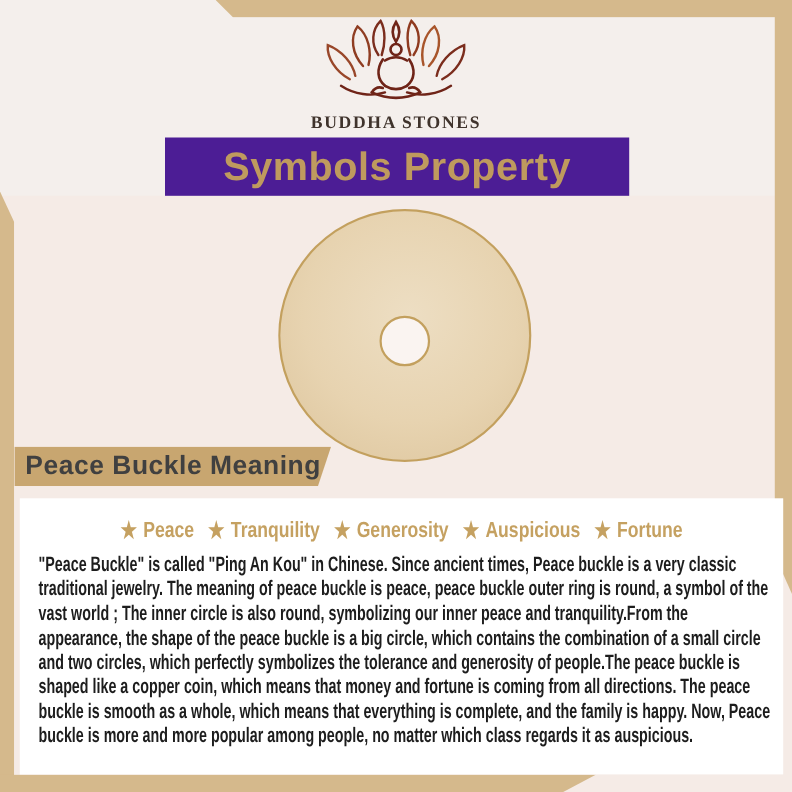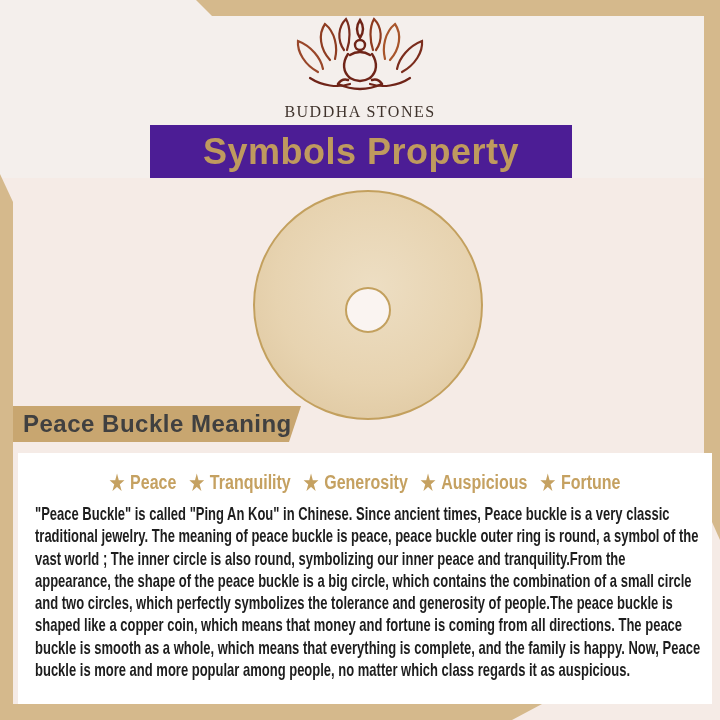--- a/index.html
+++ b/index.html
@@ -16,21 +16,21 @@
   .band-right{left:704px;top:0;width:16px;height:540px;
     clip-path:polygon(0 0,16px 0,16px 540px,0 504px);}
   .band-left{left:0;top:174px;width:13px;height:546px;
     clip-path:polygon(0 0,13px 28px,13px 546px,0 546px);}
   .band-bottom{left:0;top:704px;width:542px;height:16px;
     clip-path:polygon(0 0,542px 0,512px 16px,0 16px);}
 
   
   .logo{position:absolute;left:290px;top:14px;width:140px;height:88px;}
   .brand{position:absolute;left:0;top:103px;width:720px;text-align:center;
-    font-family:"Liberation Serif",serif;font-size:16px;font-weight:400;
+    font-family:"Liberation Serif",serif;font-size:16px;font-weight:700;
     letter-spacing:1.5px;color:#3f332c;}
 
   
   .title-band{position:absolute;left:150px;top:125px;width:422px;height:53px;background:#4c1d95;}
   .title-band .title{line-height:53px;text-align:center;font-size:36px;font-weight:700;
     color:#bf9a5e;letter-spacing:0.5px;}
 
   
   .ring{position:absolute;left:253px;top:190px;width:230px;height:230px;border-radius:50%;
     box-sizing:border-box;border:2px solid #c3a05e;

